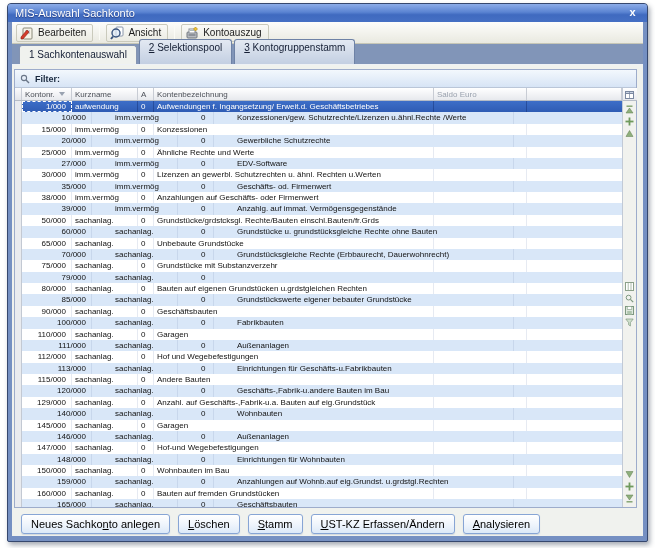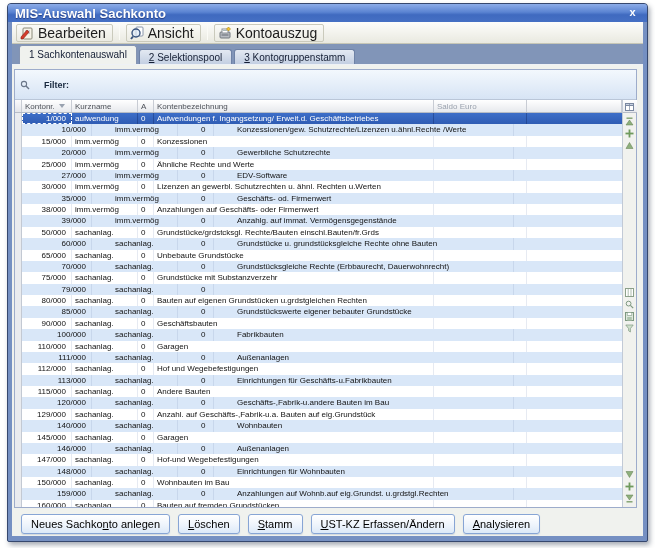--- a/index.html
+++ b/index.html
@@ -4,52 +4,52 @@
 <style>
   * { margin:0; padding:0; box-sizing:border-box; }
   html,body { width:655px; height:548px; background:#ffffff; font-family:"Liberation Sans", sans-serif; overflow:hidden; }
 
   .window { position:absolute; left:7px; top:3px; width:641px; height:539px;
     background:#7590c2; border:1px solid #36486e; border-radius:4px 4px 2px 2px;
     box-shadow:2px 3px 5px rgba(60,70,90,.45); overflow:hidden; }
 
   .titlebar { height:18px; display:flex; align-items:center; padding:0 7px;
     background:linear-gradient(#8cace8 0%, #5b84d2 45%, #3f6ac0 60%, #4670c4 100%); }
-  .titlebar .title { flex:1; font-size:13px; font-weight:bold; color:#fff; text-shadow:0 1px 1px rgba(0,0,50,.45); }
+  .titlebar .title { flex:1; font-size:11px; font-weight:normal; color:#fff; text-shadow:0 1px 1px rgba(0,0,50,.45); }
   .titlebar .close { width:15px; height:14px; color:#fff; font-size:11px; font-weight:bold;
     text-align:center; line-height:13px; cursor:default; }
 
   .client { position:absolute; left:4px; right:4px; top:18px; bottom:5px; background:#f1f1ea;
     display:flex; flex-direction:column; }
 
   
   .toolbar { height:22px; flex:none; display:flex; align-items:center; gap:4px; padding:0 4px;
     background:linear-gradient(#fdfdfb,#e9e9e0); border-bottom:1px solid #c6c6b6; }
-  .tbtn { display:flex; align-items:center; gap:4px; font-size:14px; color:#1c1c1c;
+  .tbtn { display:flex; align-items:center; gap:4px; font-size:10px; color:#1c1c1c;
     border:1px solid #cacabc; border-radius:2px; background:linear-gradient(#fcfcfa,#ececе3);
     padding:1px 6px 1px 3px; height:18px; }
   .tsep { width:1px; height:15px; background:#b2b2a2; border-right:1px solid #fbfbf6; margin:0 2px; }
   .ticon { width:14px; height:14px; flex:none; }
 
   
   .tabstrip { height:20px; flex:none; background:#8195b8; display:flex; align-items:flex-end;
     gap:2px; padding:0 0 0 7px; }
   .tab { font-size:10px; color:#141e34; padding:2px 9px 3px; border:1px solid #6e82a6; border-bottom:none;
-    border-radius:3px 3px 0 0; background:linear-gradient(#e3e9f2,#c3cfe2); height:15px; }
+    border-radius:3px 3px 0 0; background:linear-gradient(#e3e9f2,#c3cfe2); height:25px; }
   .tab.active { background:#f0f2ee; border-color:#8494b2; height:19px; padding-top:3px; position:relative; z-index:2; }
   .u { text-decoration:underline; }
 
   
   .page { flex:1; display:flex; flex-direction:column; background:#f0f2ee; padding:4px 6px 0 2px;
     border-top:1px solid #eef1f5; }
 
   .panel { flex:none; height:439px; border:1px solid #9daccb; background:#ffffff;
     display:flex; flex-direction:column; }
 
-  .filterbar { flex:none; height:30px; display:flex; align-items:center; gap:14px; padding:0 0 0 5px;
+  .filterbar { flex:none; height:18px; display:flex; align-items:center; gap:5px; padding:0 0 0 5px;
     background:linear-gradient(#f3f8fd,#d7e4f5); border-bottom:1px solid #bac6d8; }
   .filterbar .flabel { font-size:9px; font-weight:bold; color:#18283e; }
   .ficon { width:10px; height:10px; }
 
   .gridwrap { flex:1; display:flex; min-height:0; }
   .grid { flex:1; display:flex; flex-direction:column; min-width:0;
     --cols:7px 50px 66px 16px 280px 93px 1fr; }
 
   .ghead { flex:none; height:13px; display:grid; grid-template-columns:var(--cols);
     background:linear-gradient(#ffffff,#e7e9ed); border-bottom:1px solid #b6bcc6;

